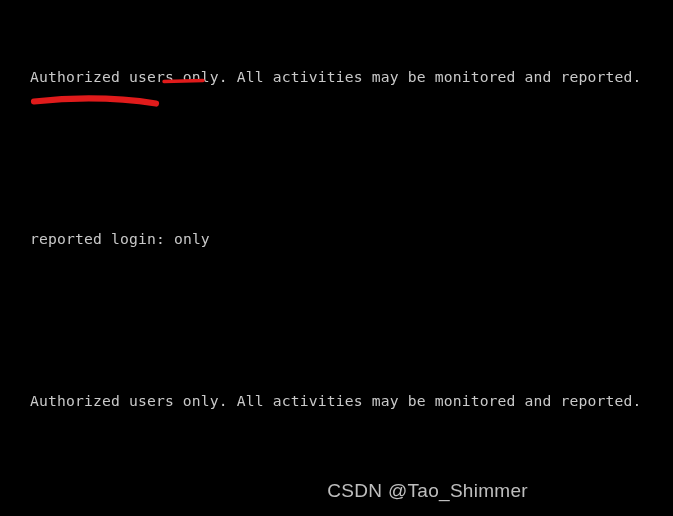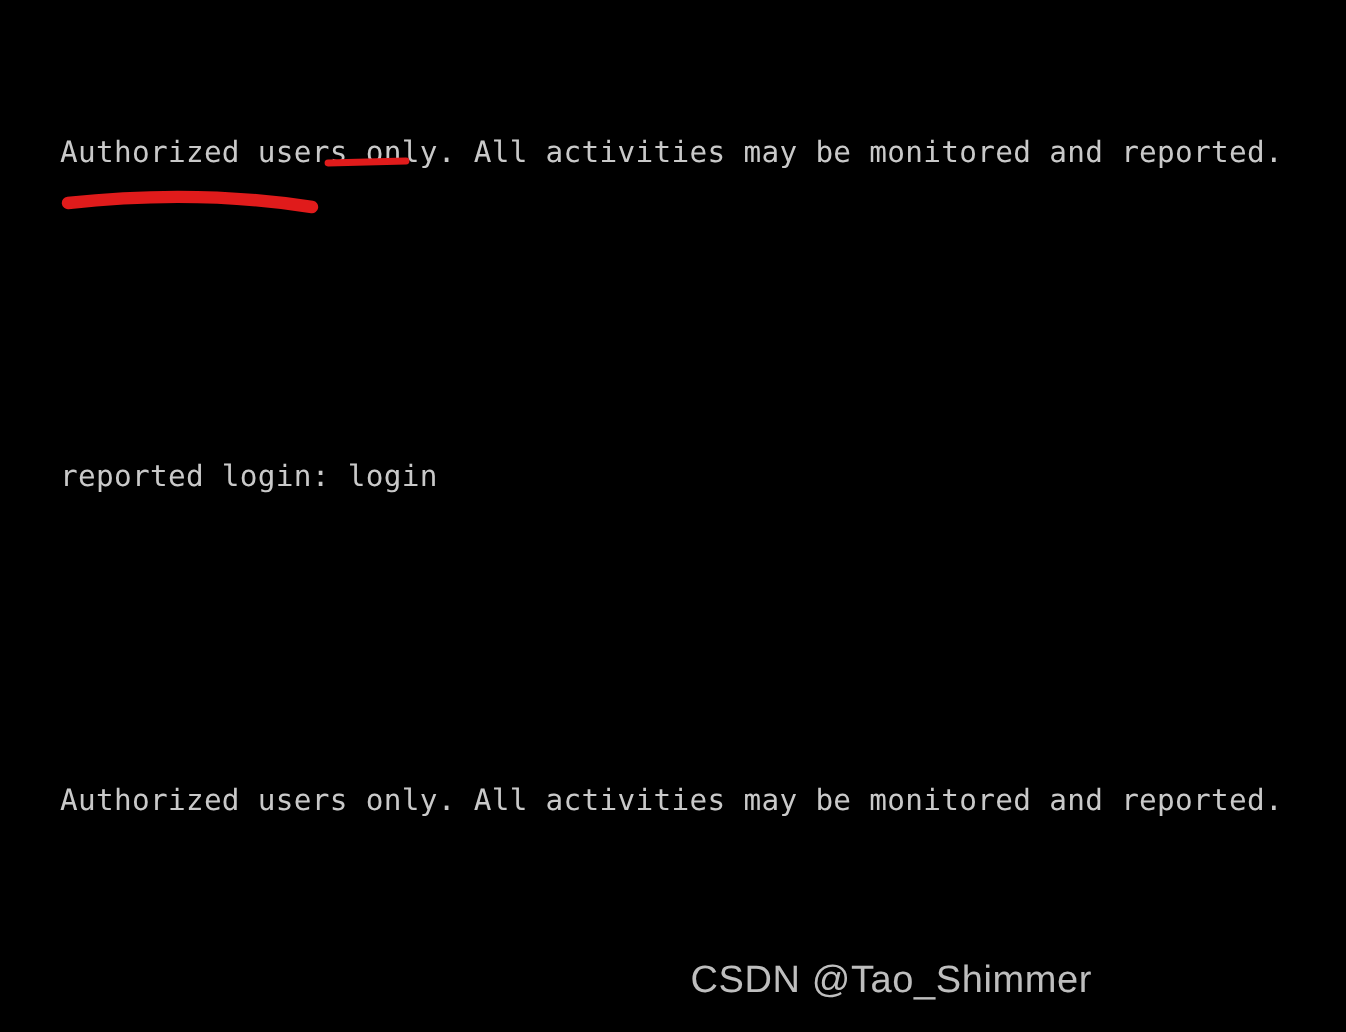--- a/index.html
+++ b/index.html
@@ -48,21 +48,21 @@
     position: absolute;
     left: 0; top: 0;
     width: 673px;
     height: 516px;
     pointer-events: none;
   }
 
   
   .watermark {
     position: absolute;
-    right: 8px;
+    right: 26px;
     bottom: 14px;
     font-family: "Liberation Sans", "DejaVu Sans", sans-serif;
     font-size: 19px;
     color: #d9d9d9;
     opacity: 0.88;
     letter-spacing: 0.3px;
     white-space: pre;
   }
 </style>
 </head>
@@ -70,21 +70,21 @@
 
 <div id="console">
 
   <div class="term">
 
     <div class="line">Authorized users only. All activities may be monitored and reported.</div>
 
 
     <div class="blank"></div>
 
-    <div class="line"><span>reported login: </span><span>login</span></div>
+    <div class="line"><span>reported login: </span><span>only</span></div>
 
 
     <div class="blank"></div>
 
     <div class="line">Authorized users only. All activities may be monitored and reported.</div>
 
     
     
 
     

